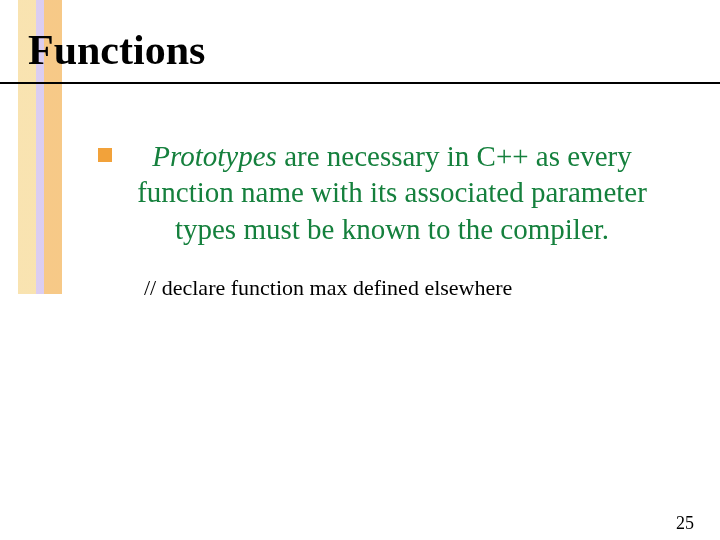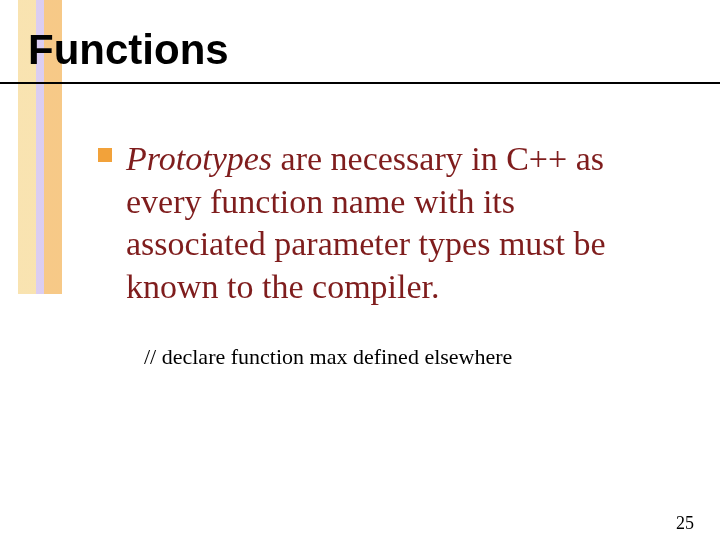--- a/index.html
+++ b/index.html
@@ -20,21 +20,21 @@
       #f8e0a8 0%, #f8e0a8 42%,
       #d7c8f0 42%, #d7c8f0 58%,
       #f6c37a 58%, #f6c37a 100%);
     opacity: 0.9;
     z-index: 0;
   }
   .title {
     position: absolute;
     left: 28px;
     top: 26px;
-    font-family: Liberation Sans, sans-serif;
+    font-family: Liberation Serif, serif;
     font-weight: 700;
     font-size: 42px;
     color: #000;
     z-index: 2;
   }
   .title-rule {
     position: absolute;
     left: 0;
     right: 0;
     top: 82px;
@@ -55,27 +55,28 @@
     gap: 14px;
   }
   .bullet {
     flex: 0 0 auto;
     width: 14px;
     height: 14px;
     background: #f2a23a;
     margin-top: 10px;
   }
   .bullet-text {
-    font-size: 34px;
+    font-size: 29px;
     line-height: 1.25;
-    color: #7f1d1d;
+    color: #15803d;
+    text-align: center;
   }
   .bullet-text .em { font-style: italic; }
   .code-block {
-    margin-top: 34px;
+    margin-top: 26px;
     margin-left: 46px;
     font-size: 22px;
     line-height: 1.35;
     color: #000;
   }
   .page-num {
     position: absolute;
     right: 26px;
     bottom: 6px;
     font-size: 18px;

